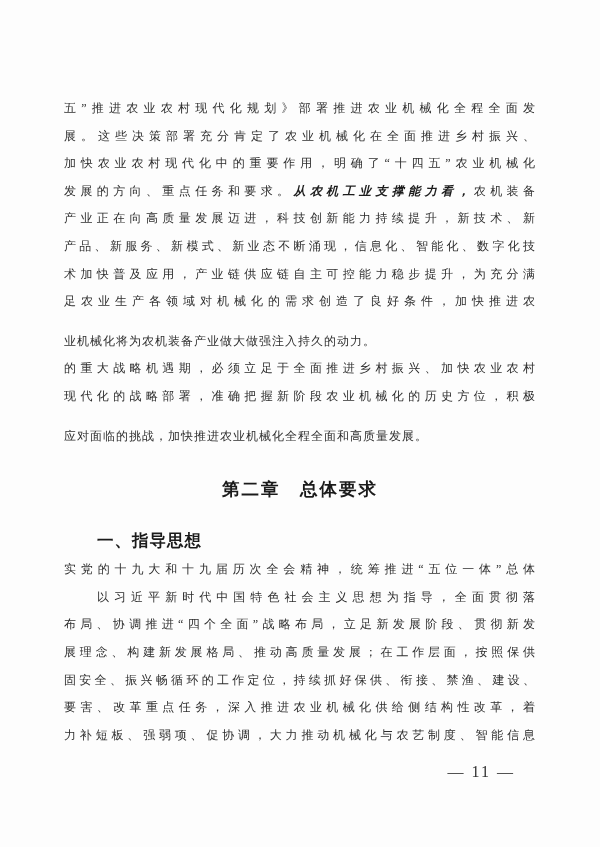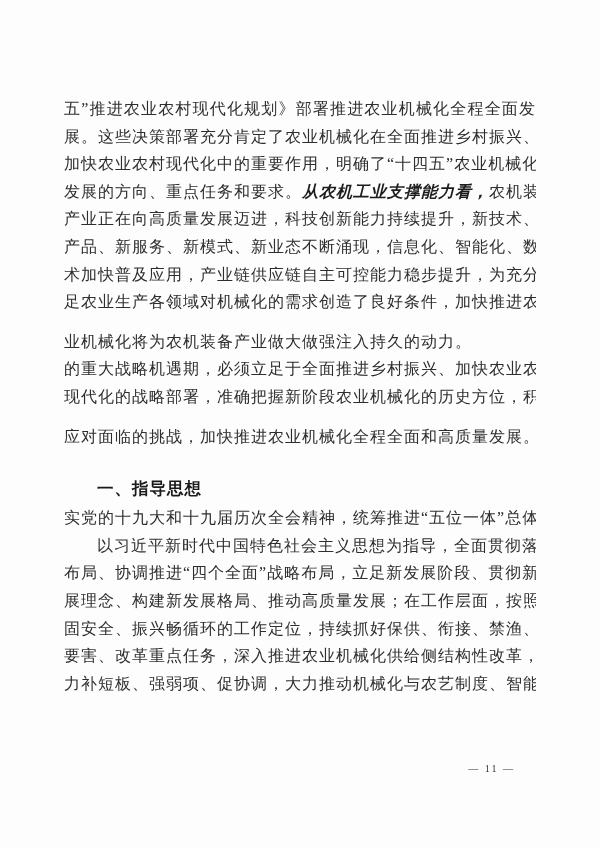--- a/index.html
+++ b/index.html
@@ -17,21 +17,21 @@
     color: #2e2e2e;
   }
   .content {
     position: absolute;
     top: 95px;
     left: 64px;
     width: 472px;
   }
   .paragraph { margin: 0; }
   .line {
-    font-size: 16px;
+    font-size: 12px;
     height: 27.6px;
     line-height: 27.6px;
     letter-spacing: 1px;
     text-align: justify;
     text-align-last: justify;
     overflow: hidden;
     white-space: nowrap;
   }
   .line.last {
     text-align: left;
@@ -65,21 +65,21 @@
     font-family: "Liberation Sans", sans-serif;
     font-weight: 700;
     font-size: 16.5px;
     letter-spacing: 1px;
     color: #1a1a1a;
   }
   .page-number {
     position: absolute;
     top: 763px;
     right: 85px;
-    font-size: 10px;
+    font-size: 16px;
     letter-spacing: 2px;
     color: #333333;
     font-family: "Liberation Serif", serif;
   }
 </style>
 </head>
 <body>
 
 <div class="page">
   <div class="content">
@@ -92,20 +92,21 @@
         <div class="line"><span class="seg">产品、新服务、新模式、新业态不断涌现，信息化、智能化、数字化技</span></div>
         <div class="line"><span class="seg">术加快普及应用，产业链供应链自主可控能力稳步提升，为充分满</span></div>
         <div class="line"><span class="seg">足农业生产各领域对机械化的需求创造了良好条件，加快推进农</span></div>
         <div class="line last"><span class="seg">业机械化将为农机装备产业做大做强注入持久的动力。</span></div>
       </div>
       <div class="paragraph">
         <div class="line"><span class="seg">的重大战略机遇期，必须立足于全面推进乡村振兴、加快农业农村</span></div>
         <div class="line"><span class="seg">现代化的战略部署，准确把握新阶段农业机械化的历史方位，积极</span></div>
         <div class="line last"><span class="seg">应对面临的挑战，加快推进农业机械化全程全面和高质量发展。</span></div>
       </div>
+      <div class="chapter-heading">第二章　总体要求</div>
       <div class="section-heading">一、指导思想</div>
       <div class="paragraph">
         <div class="line"><span class="seg">实党的十九大和十九届历次全会精神，统筹推进“五位一体”总体</span></div>
         <div class="line indent"><span class="seg">以习近平新时代中国特色社会主义思想为指导，全面贯彻落</span></div>
         <div class="line"><span class="seg">布局、协调推进“四个全面”战略布局，立足新发展阶段、贯彻新发</span></div>
         <div class="line"><span class="seg">展理念、构建新发展格局、推动高质量发展；在工作层面，按照保供</span></div>
         <div class="line"><span class="seg">固安全、振兴畅循环的工作定位，持续抓好保供、衔接、禁渔、建设、</span></div>
         <div class="line"><span class="seg">要害、改革重点任务，深入推进农业机械化供给侧结构性改革，着</span></div>
         <div class="line"><span class="seg">力补短板、强弱项、促协调，大力推动机械化与农艺制度、智能信息</span></div>
       </div>

